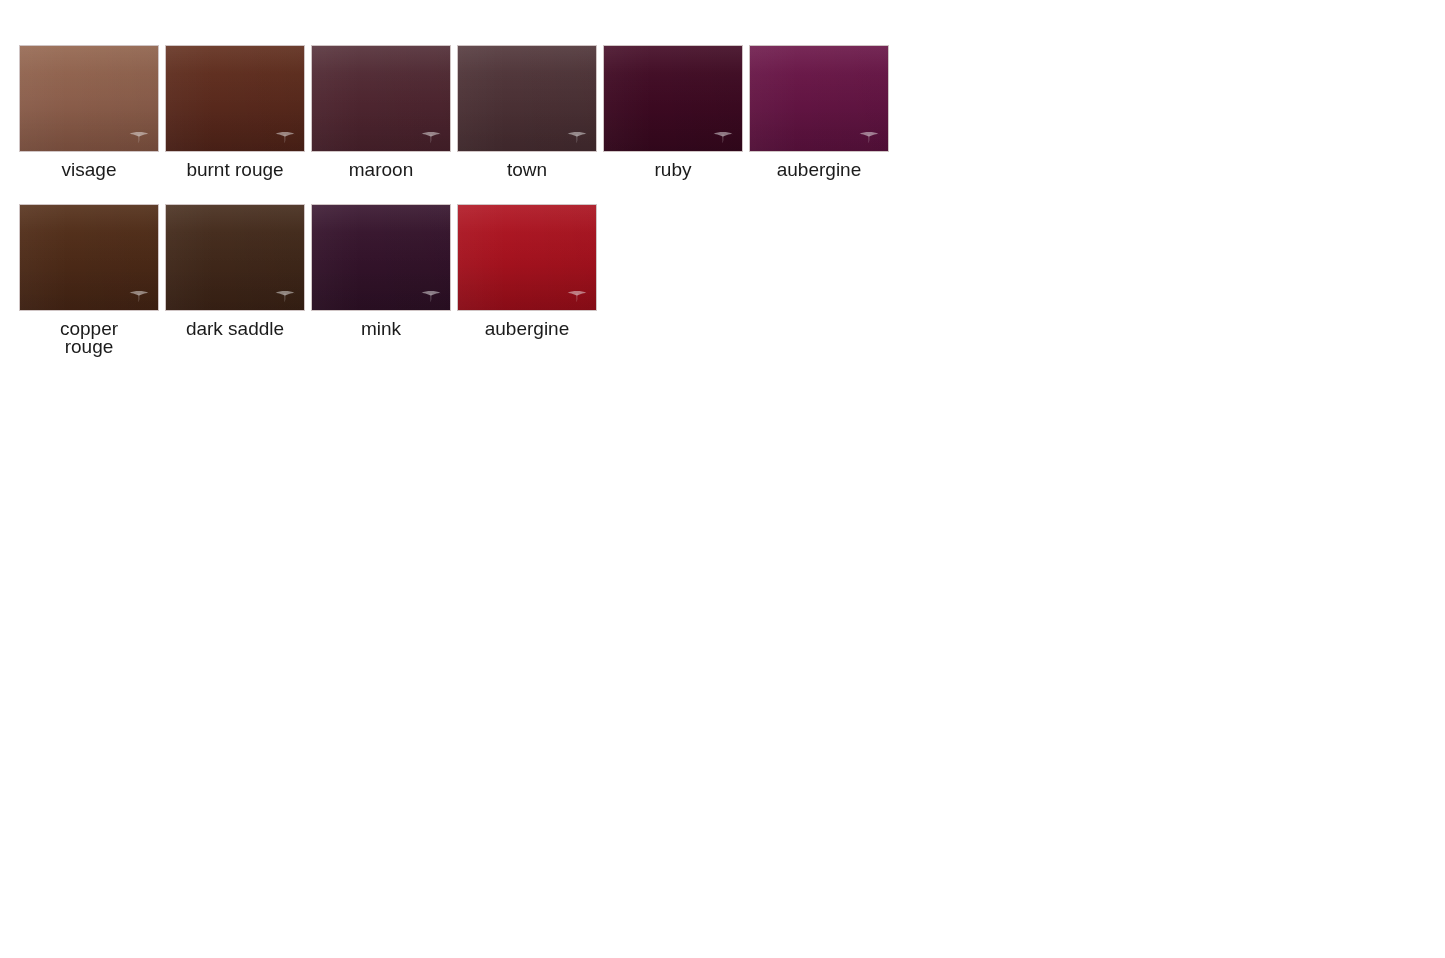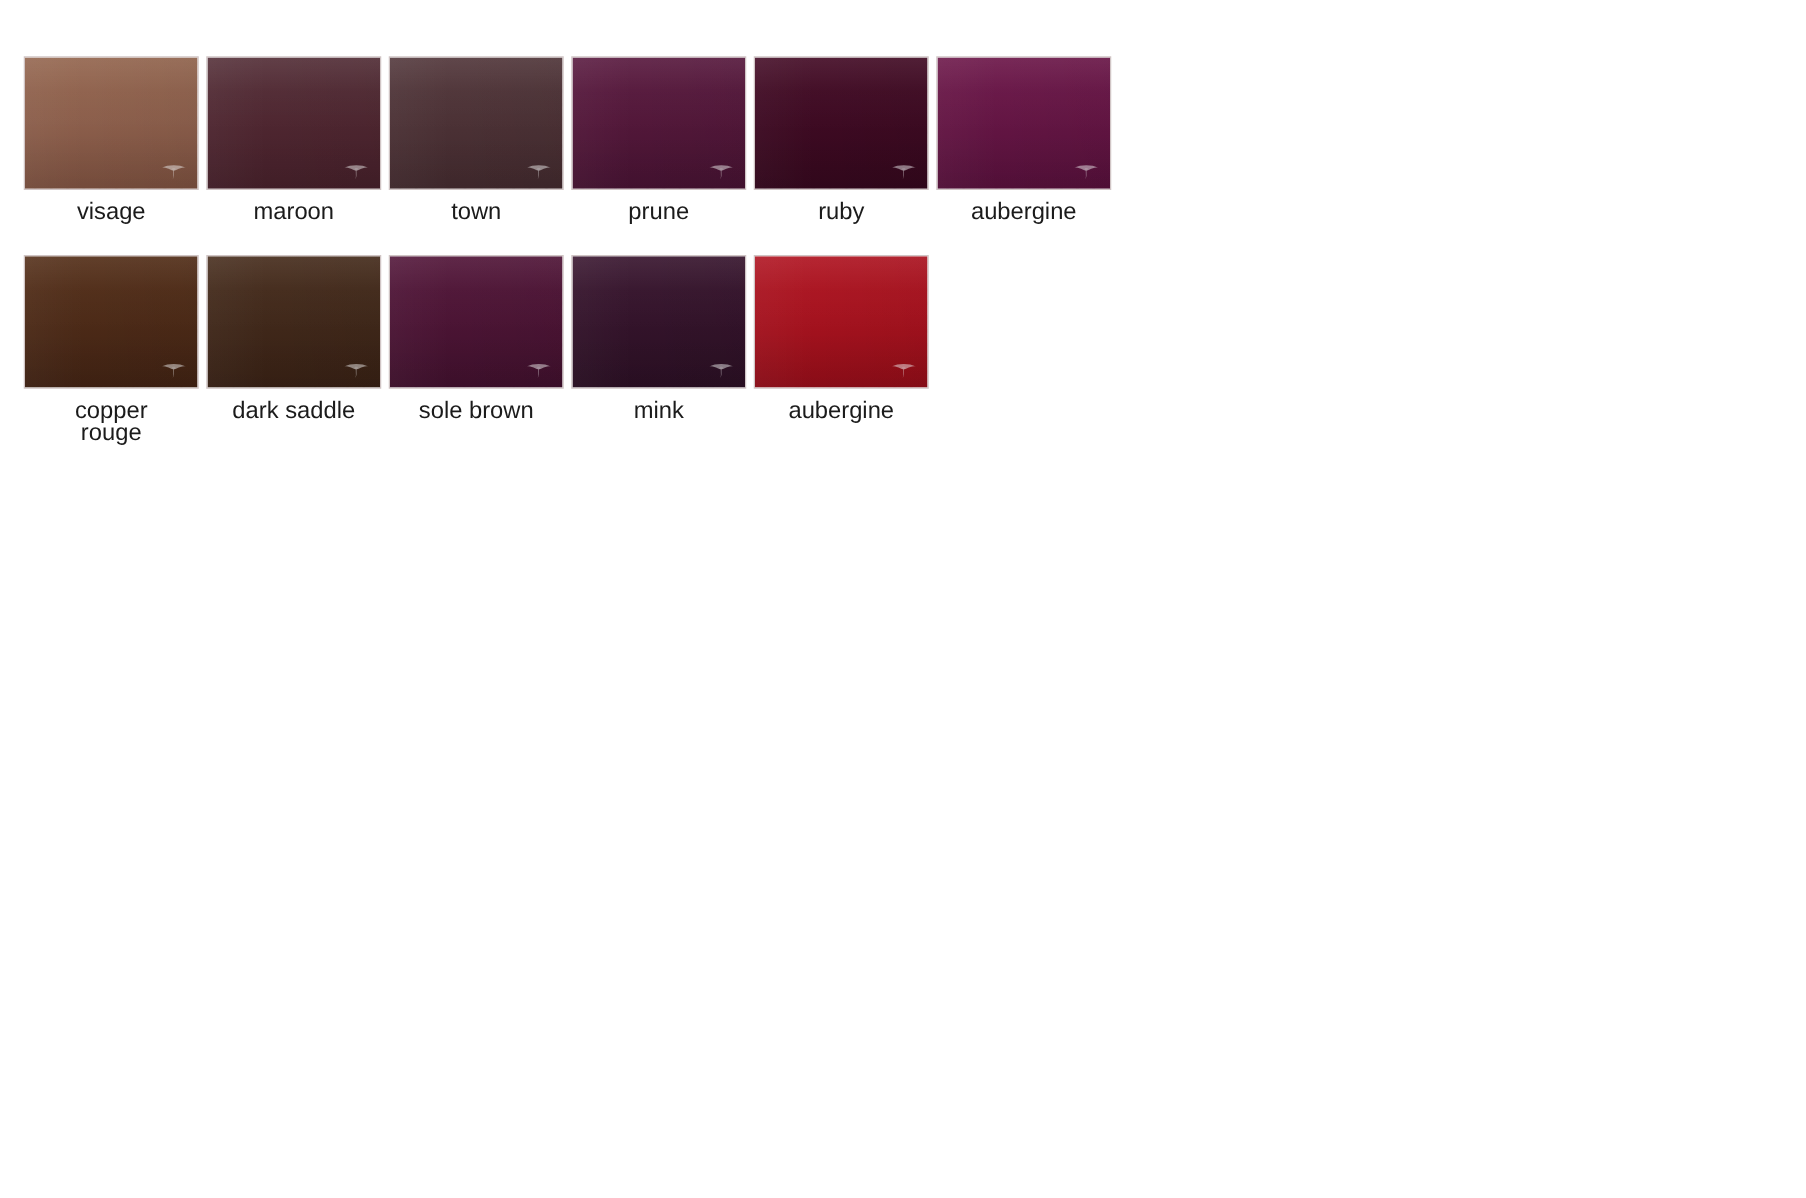--- a/index.html
+++ b/index.html
@@ -123,20 +123,32 @@
           <div class="brand-mark">
             <svg viewBox="0 0 44 30" xmlns="http://www.w3.org/2000/svg" aria-hidden="true">
               <path d="M2.5 9.5 C8 6.2 15 5.2 22 5.2 C29 5.2 36 6.2 41.5 9.5 C36.5 8.2 31.5 10.5 27.5 12.2 C25.6 13 24 13.6 22.4 13.9 L22.4 21.5 C22.4 23.8 21.6 26 20.2 27.4 C21.4 25.4 21.6 23.4 21.4 21.4 L21.2 13.9 C19.6 13.6 18 13 16.2 12.2 C12.2 10.5 7.4 8.2 2.5 9.5 Z" fill="#ffffff" fill-opacity="0.78"></path>
               <path d="M19.6 10.2 C20.4 9.6 23.4 9.6 24.3 10.2 C25 10.8 24.6 12.6 23.8 13.2 C22.9 13.9 21 13.9 20.1 13.2 C19.3 12.6 18.9 10.8 19.6 10.2 Z" fill="#ffffff" fill-opacity="0.55"></path>
             </svg>
           </div>
         </div>
         <div class="swatch-label">visage</div>
       </div>
       <div class="swatch-cell">
+        <div class="swatch-tile">
+          <div class="tile-fill" style="background: linear-gradient(rgb(99, 48, 31) 0%, rgb(90, 42, 29) 50%, rgb(75, 33, 23) 100%);"></div>
+          <div class="brand-mark">
+            <svg viewBox="0 0 44 30" xmlns="http://www.w3.org/2000/svg" aria-hidden="true">
+              <path d="M2.5 9.5 C8 6.2 15 5.2 22 5.2 C29 5.2 36 6.2 41.5 9.5 C36.5 8.2 31.5 10.5 27.5 12.2 C25.6 13 24 13.6 22.4 13.9 L22.4 21.5 C22.4 23.8 21.6 26 20.2 27.4 C21.4 25.4 21.6 23.4 21.4 21.4 L21.2 13.9 C19.6 13.6 18 13 16.2 12.2 C12.2 10.5 7.4 8.2 2.5 9.5 Z" fill="#ffffff" fill-opacity="0.78"></path>
+              <path d="M19.6 10.2 C20.4 9.6 23.4 9.6 24.3 10.2 C25 10.8 24.6 12.6 23.8 13.2 C22.9 13.9 21 13.9 20.1 13.2 C19.3 12.6 18.9 10.8 19.6 10.2 Z" fill="#ffffff" fill-opacity="0.55"></path>
+            </svg>
+          </div>
+        </div>
+        <div class="swatch-label">burnt rouge</div>
+      </div>
+      <div class="swatch-cell">
         <div class="swatch-tile grain-pebble">
           <div class="tile-fill" style="background: linear-gradient(rgb(85, 48, 57) 0%, rgb(78, 38, 48) 50%, rgb(68, 31, 41) 100%);"></div>
           <div class="brand-mark">
             <svg viewBox="0 0 44 30" xmlns="http://www.w3.org/2000/svg" aria-hidden="true">
               <path d="M2.5 9.5 C8 6.2 15 5.2 22 5.2 C29 5.2 36 6.2 41.5 9.5 C36.5 8.2 31.5 10.5 27.5 12.2 C25.6 13 24 13.6 22.4 13.9 L22.4 21.5 C22.4 23.8 21.6 26 20.2 27.4 C21.4 25.4 21.6 23.4 21.4 21.4 L21.2 13.9 C19.6 13.6 18 13 16.2 12.2 C12.2 10.5 7.4 8.2 2.5 9.5 Z" fill="#ffffff" fill-opacity="0.78"></path>
               <path d="M19.6 10.2 C20.4 9.6 23.4 9.6 24.3 10.2 C25 10.8 24.6 12.6 23.8 13.2 C22.9 13.9 21 13.9 20.1 13.2 C19.3 12.6 18.9 10.8 19.6 10.2 Z" fill="#ffffff" fill-opacity="0.55"></path>
             </svg>
           </div>
         </div>
         <div class="swatch-label">maroon</div>
@@ -148,32 +160,20 @@
             <svg viewBox="0 0 44 30" xmlns="http://www.w3.org/2000/svg" aria-hidden="true">
               <path d="M2.5 9.5 C8 6.2 15 5.2 22 5.2 C29 5.2 36 6.2 41.5 9.5 C36.5 8.2 31.5 10.5 27.5 12.2 C25.6 13 24 13.6 22.4 13.9 L22.4 21.5 C22.4 23.8 21.6 26 20.2 27.4 C21.4 25.4 21.6 23.4 21.4 21.4 L21.2 13.9 C19.6 13.6 18 13 16.2 12.2 C12.2 10.5 7.4 8.2 2.5 9.5 Z" fill="#ffffff" fill-opacity="0.78"></path>
               <path d="M19.6 10.2 C20.4 9.6 23.4 9.6 24.3 10.2 C25 10.8 24.6 12.6 23.8 13.2 C22.9 13.9 21 13.9 20.1 13.2 C19.3 12.6 18.9 10.8 19.6 10.2 Z" fill="#ffffff" fill-opacity="0.55"></path>
             </svg>
           </div>
         </div>
         <div class="swatch-label">town</div>
       </div>
       <div class="swatch-cell">
         <div class="swatch-tile">
-          <div class="tile-fill" style="background: linear-gradient(rgb(90, 27, 64) 0%, rgb(82, 23, 57) 50%, rgb(69, 18, 49) 100%);"></div>
-          <div class="brand-mark">
-            <svg viewBox="0 0 44 30" xmlns="http://www.w3.org/2000/svg" aria-hidden="true">
-              <path d="M2.5 9.5 C8 6.2 15 5.2 22 5.2 C29 5.2 36 6.2 41.5 9.5 C36.5 8.2 31.5 10.5 27.5 12.2 C25.6 13 24 13.6 22.4 13.9 L22.4 21.5 C22.4 23.8 21.6 26 20.2 27.4 C21.4 25.4 21.6 23.4 21.4 21.4 L21.2 13.9 C19.6 13.6 18 13 16.2 12.2 C12.2 10.5 7.4 8.2 2.5 9.5 Z" fill="#ffffff" fill-opacity="0.78"></path>
-              <path d="M19.6 10.2 C20.4 9.6 23.4 9.6 24.3 10.2 C25 10.8 24.6 12.6 23.8 13.2 C22.9 13.9 21 13.9 20.1 13.2 C19.3 12.6 18.9 10.8 19.6 10.2 Z" fill="#ffffff" fill-opacity="0.55"></path>
-            </svg>
-          </div>
-        </div>
-        <div class="swatch-label">prune</div>
-      </div>
-      <div class="swatch-cell">
-        <div class="swatch-tile">
           <div class="tile-fill" style="background: linear-gradient(rgb(69, 13, 39) 0%, rgb(61, 10, 34) 50%, rgb(51, 7, 28) 100%);"></div>
           <div class="brand-mark">
             <svg viewBox="0 0 44 30" xmlns="http://www.w3.org/2000/svg" aria-hidden="true">
               <path d="M2.5 9.5 C8 6.2 15 5.2 22 5.2 C29 5.2 36 6.2 41.5 9.5 C36.5 8.2 31.5 10.5 27.5 12.2 C25.6 13 24 13.6 22.4 13.9 L22.4 21.5 C22.4 23.8 21.6 26 20.2 27.4 C21.4 25.4 21.6 23.4 21.4 21.4 L21.2 13.9 C19.6 13.6 18 13 16.2 12.2 C12.2 10.5 7.4 8.2 2.5 9.5 Z" fill="#ffffff" fill-opacity="0.78"></path>
               <path d="M19.6 10.2 C20.4 9.6 23.4 9.6 24.3 10.2 C25 10.8 24.6 12.6 23.8 13.2 C22.9 13.9 21 13.9 20.1 13.2 C19.3 12.6 18.9 10.8 19.6 10.2 Z" fill="#ffffff" fill-opacity="0.55"></path>
             </svg>
           </div>
         </div>
         <div class="swatch-label">ruby</div>
       </div>
@@ -211,32 +211,20 @@
             <svg viewBox="0 0 44 30" xmlns="http://www.w3.org/2000/svg" aria-hidden="true">
               <path d="M2.5 9.5 C8 6.2 15 5.2 22 5.2 C29 5.2 36 6.2 41.5 9.5 C36.5 8.2 31.5 10.5 27.5 12.2 C25.6 13 24 13.6 22.4 13.9 L22.4 21.5 C22.4 23.8 21.6 26 20.2 27.4 C21.4 25.4 21.6 23.4 21.4 21.4 L21.2 13.9 C19.6 13.6 18 13 16.2 12.2 C12.2 10.5 7.4 8.2 2.5 9.5 Z" fill="#ffffff" fill-opacity="0.78"></path>
               <path d="M19.6 10.2 C20.4 9.6 23.4 9.6 24.3 10.2 C25 10.8 24.6 12.6 23.8 13.2 C22.9 13.9 21 13.9 20.1 13.2 C19.3 12.6 18.9 10.8 19.6 10.2 Z" fill="#ffffff" fill-opacity="0.55"></path>
             </svg>
           </div>
         </div>
         <div class="swatch-label">dark saddle</div>
       </div>
       <div class="swatch-cell">
         <div class="swatch-tile">
-          <div class="tile-fill" style="background: linear-gradient(rgb(83, 23, 58) 0%, rgb(75, 20, 52) 50%, rgb(63, 16, 44) 100%);"></div>
-          <div class="brand-mark">
-            <svg viewBox="0 0 44 30" xmlns="http://www.w3.org/2000/svg" aria-hidden="true">
-              <path d="M2.5 9.5 C8 6.2 15 5.2 22 5.2 C29 5.2 36 6.2 41.5 9.5 C36.5 8.2 31.5 10.5 27.5 12.2 C25.6 13 24 13.6 22.4 13.9 L22.4 21.5 C22.4 23.8 21.6 26 20.2 27.4 C21.4 25.4 21.6 23.4 21.4 21.4 L21.2 13.9 C19.6 13.6 18 13 16.2 12.2 C12.2 10.5 7.4 8.2 2.5 9.5 Z" fill="#ffffff" fill-opacity="0.78"></path>
-              <path d="M19.6 10.2 C20.4 9.6 23.4 9.6 24.3 10.2 C25 10.8 24.6 12.6 23.8 13.2 C22.9 13.9 21 13.9 20.1 13.2 C19.3 12.6 18.9 10.8 19.6 10.2 Z" fill="#ffffff" fill-opacity="0.55"></path>
-            </svg>
-          </div>
-        </div>
-        <div class="swatch-label">sole brown</div>
-      </div>
-      <div class="swatch-cell">
-        <div class="swatch-tile">
           <div class="tile-fill" style="background: linear-gradient(rgb(58, 23, 48) 0%, rgb(51, 19, 42) 50%, rgb(42, 15, 35) 100%);"></div>
           <div class="brand-mark">
             <svg viewBox="0 0 44 30" xmlns="http://www.w3.org/2000/svg" aria-hidden="true">
               <path d="M2.5 9.5 C8 6.2 15 5.2 22 5.2 C29 5.2 36 6.2 41.5 9.5 C36.5 8.2 31.5 10.5 27.5 12.2 C25.6 13 24 13.6 22.4 13.9 L22.4 21.5 C22.4 23.8 21.6 26 20.2 27.4 C21.4 25.4 21.6 23.4 21.4 21.4 L21.2 13.9 C19.6 13.6 18 13 16.2 12.2 C12.2 10.5 7.4 8.2 2.5 9.5 Z" fill="#ffffff" fill-opacity="0.78"></path>
               <path d="M19.6 10.2 C20.4 9.6 23.4 9.6 24.3 10.2 C25 10.8 24.6 12.6 23.8 13.2 C22.9 13.9 21 13.9 20.1 13.2 C19.3 12.6 18.9 10.8 19.6 10.2 Z" fill="#ffffff" fill-opacity="0.55"></path>
             </svg>
           </div>
         </div>
         <div class="swatch-label">mink</div>
       </div>

